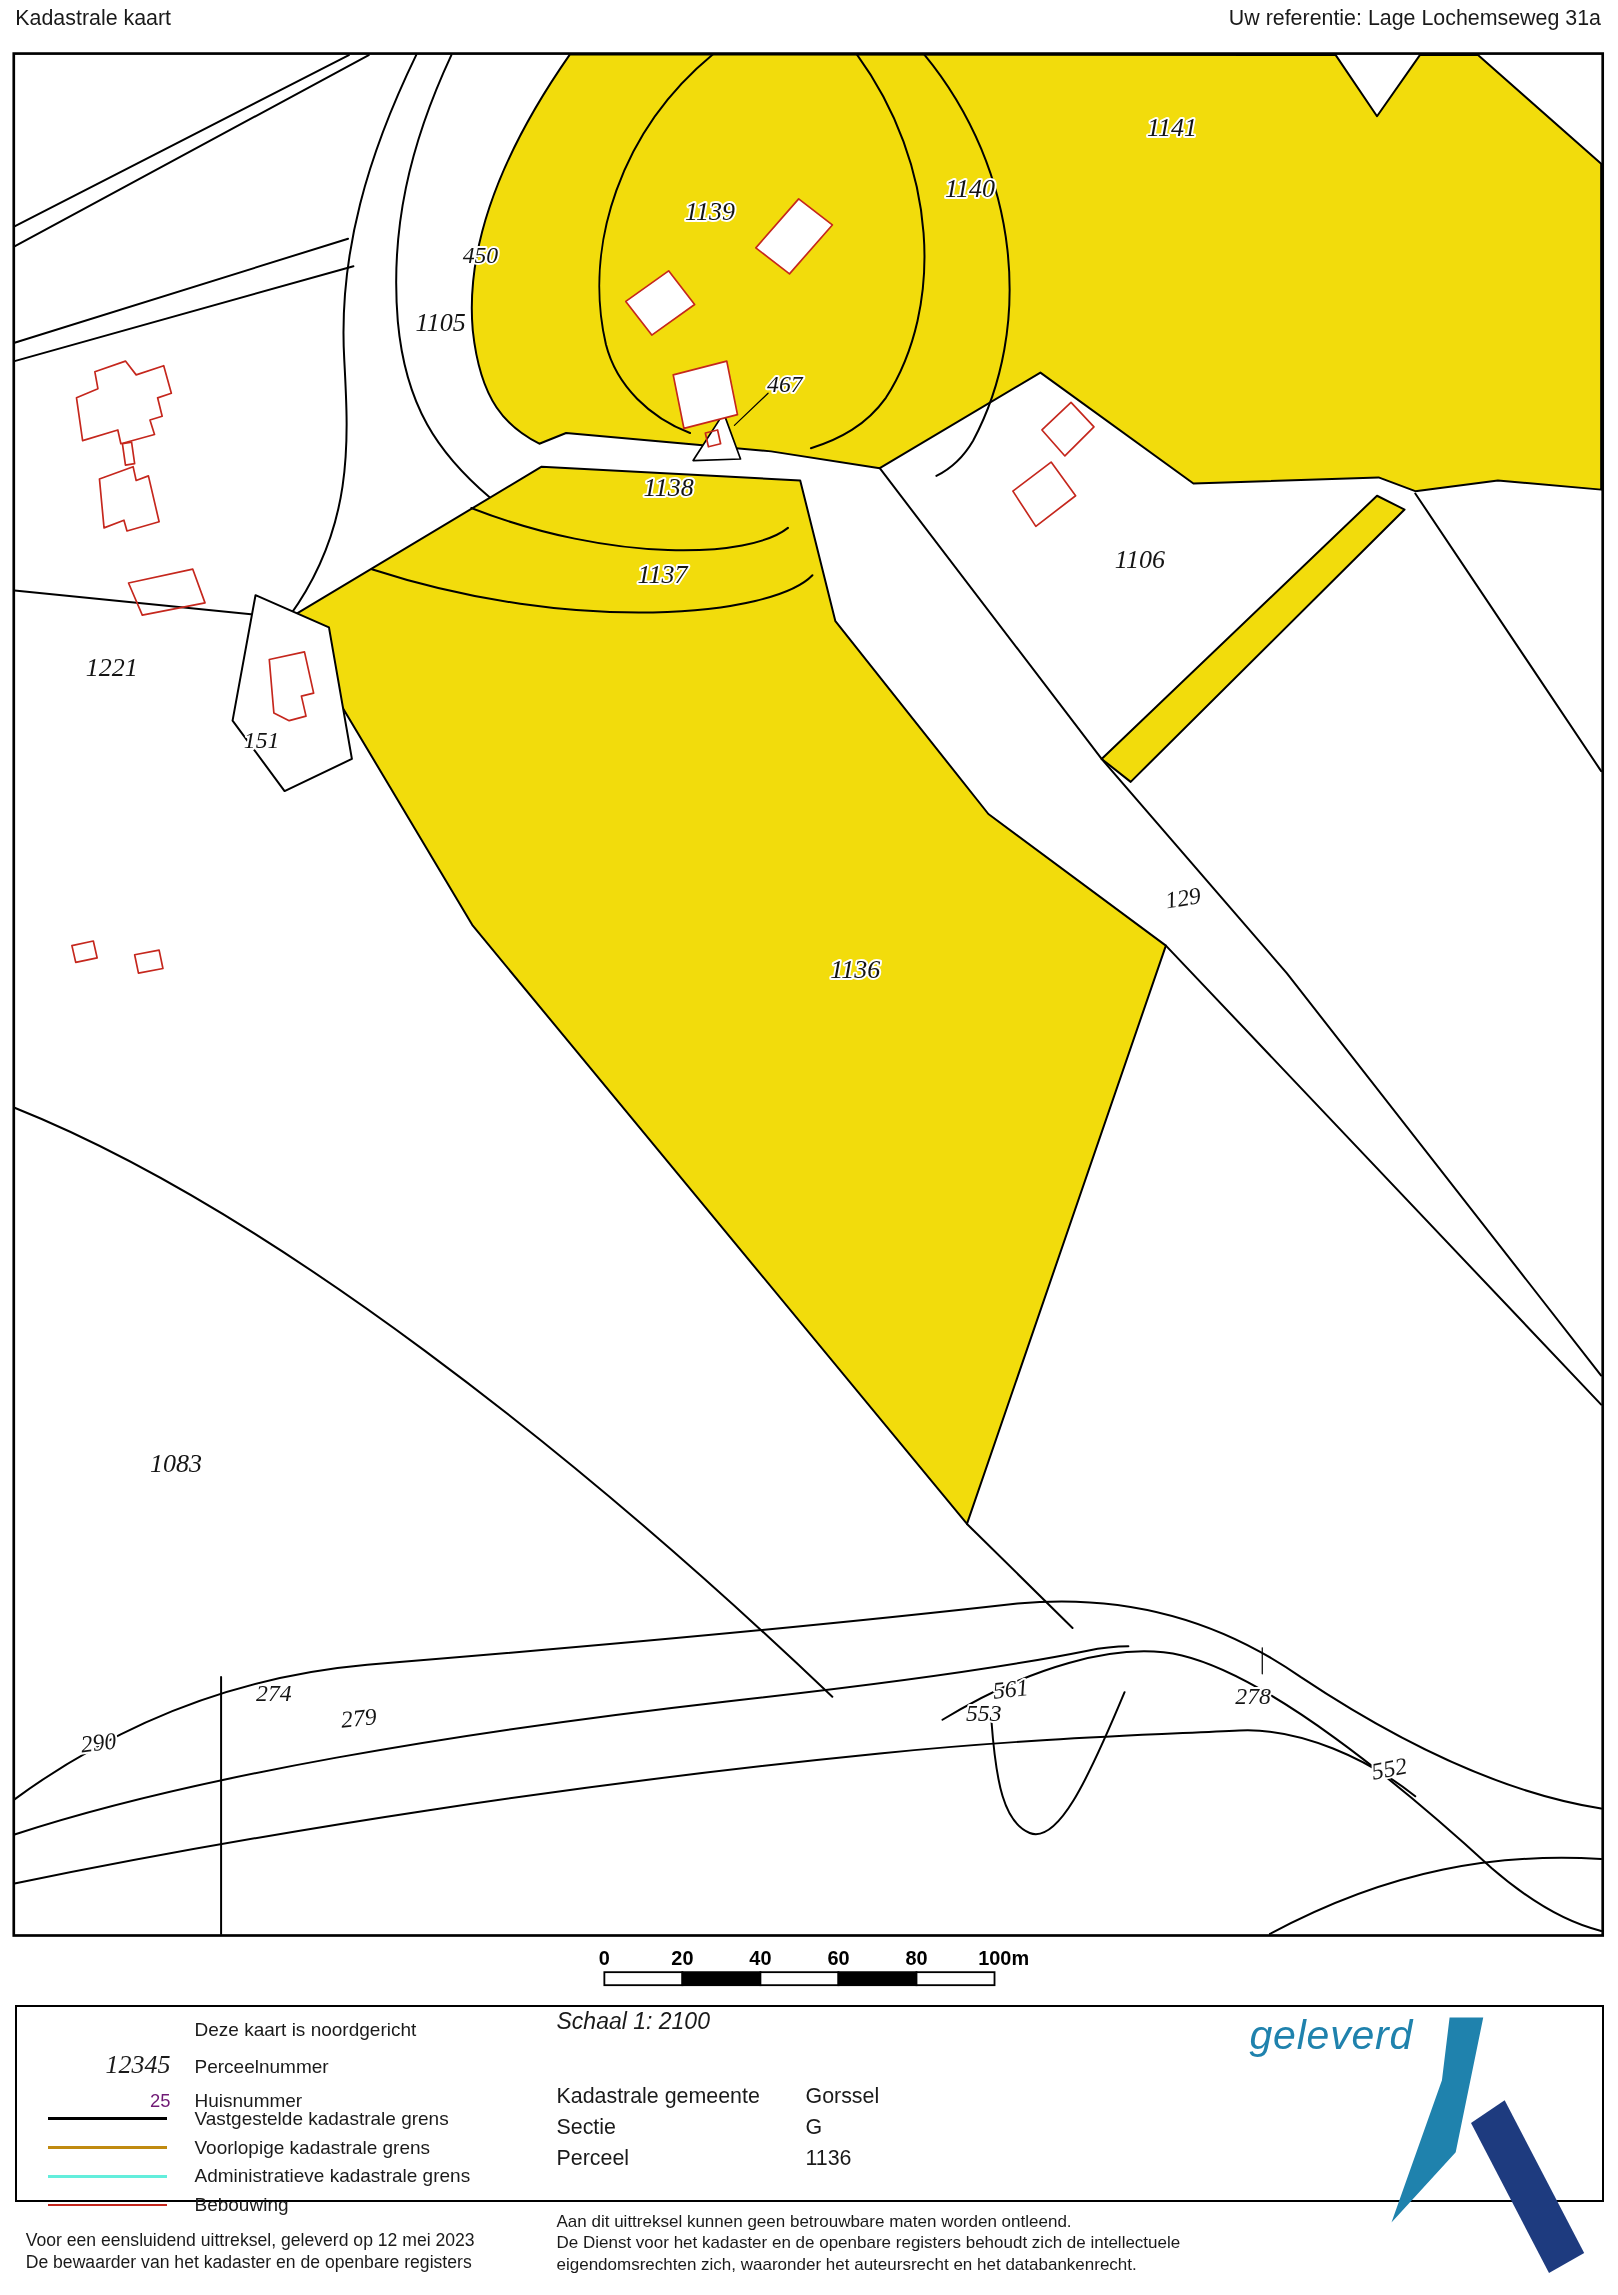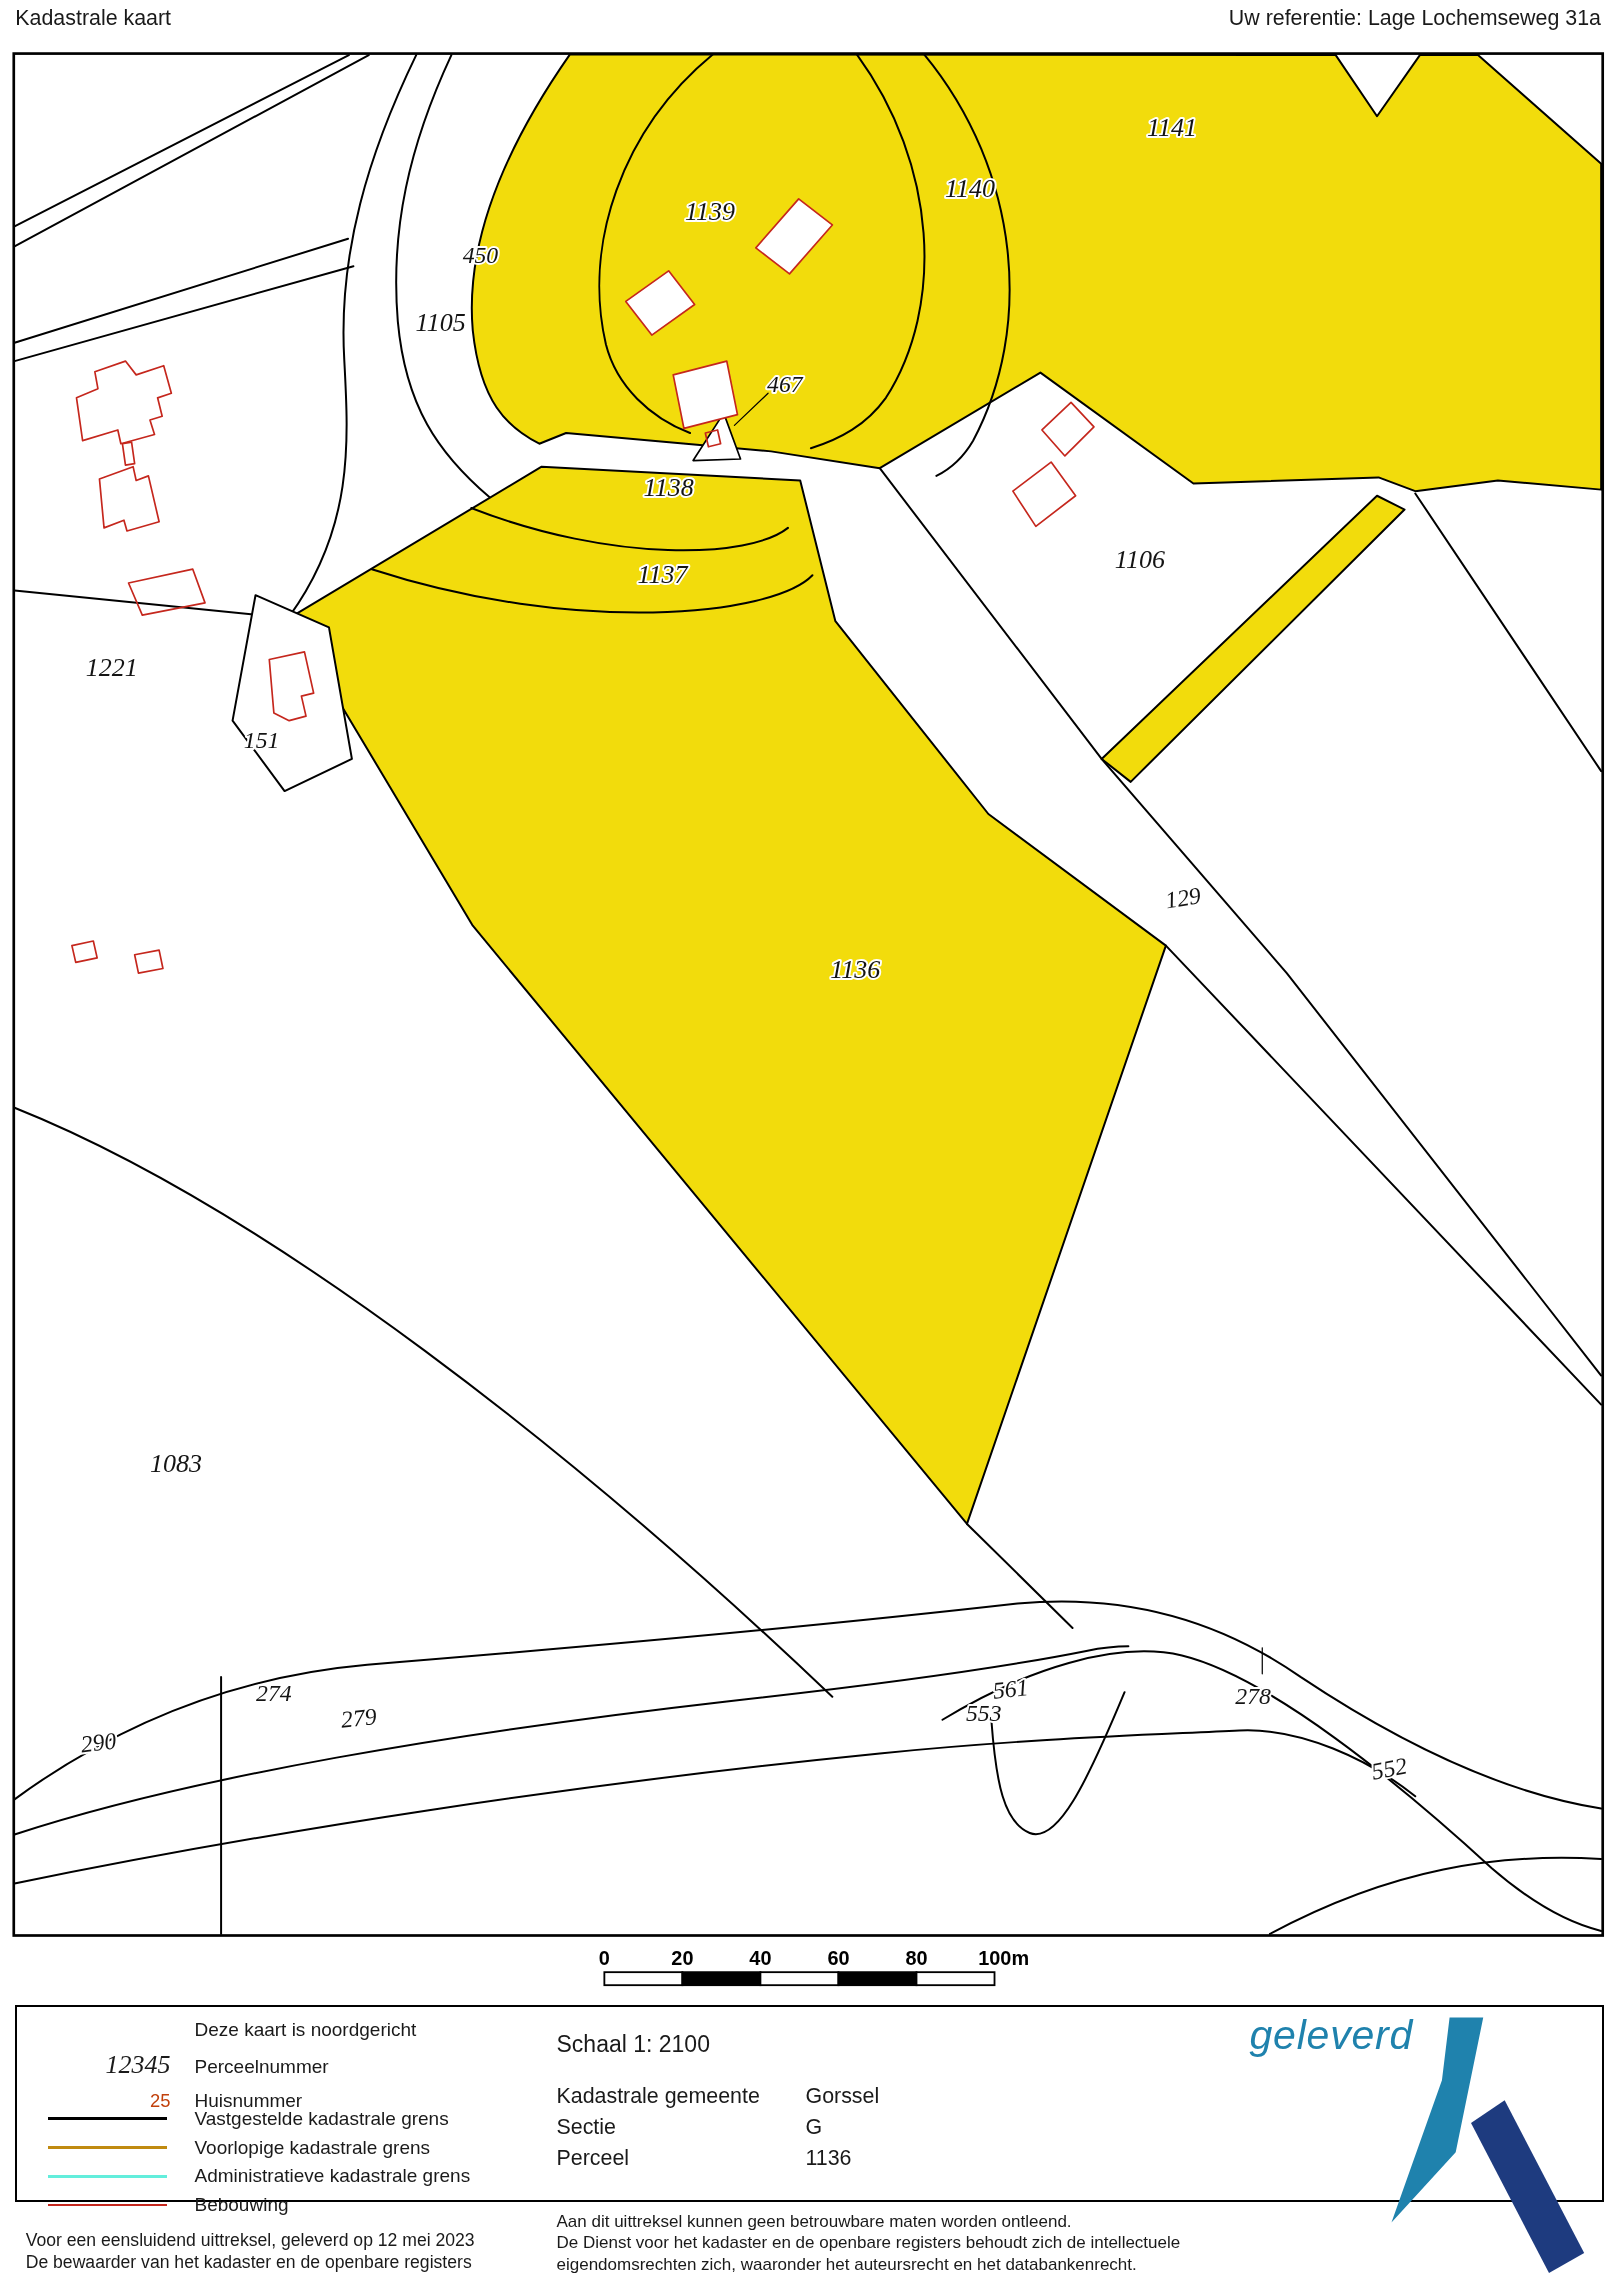--- a/index.html
+++ b/index.html
@@ -146,39 +146,39 @@
   </g>
 </svg>
 
 <div class="footer">
 
   <div class="fitem" style="left:178px;top:12.2px;">Deze kaart is noordgericht</div>
 
   <div class="legend-sym" style="left:70px;top:43px;font:italic 26px 'Liberation Serif',serif;">12345</div>
   <div class="fitem" style="left:178px;top:49px;">Perceelnummer</div>
 
-  <div class="legend-sym" style="left:70px;top:83px;font-size:18.4px;color:#c2410c;">25</div>
+  <div class="legend-sym" style="left:70px;top:83px;font-size:18.4px;color:#701a75;">25</div>
   <div class="fitem" style="left:178px;top:83px;">Huisnummer</div>
 
   <div class="leg-line" style="left:31px;top:110px;border-top-width:3.8px;border-top-color:#000000;"></div>
   <div class="fitem" style="left:178px;top:101px;">Vastgestelde kadastrale grens</div>
 
   <div class="leg-line" style="left:31px;top:139px;border-top-width:3.1px;border-top-color:#C08A10;"></div>
   <div class="fitem" style="left:178px;top:130px;">Voorlopige kadastrale grens</div>
 
   <div class="leg-line" style="left:31px;top:168px;border-top-width:3.1px;border-top-color:#63EEDC;"></div>
   <div class="fitem" style="left:178px;top:158px;">Administratieve kadastrale grens</div>
 
   <div class="leg-line" style="left:31px;top:197px;border-top-width:2.3px;border-top-color:#C5271D;"></div>
   <div class="fitem" style="left:178px;top:187px;">Bebouwing</div>
 
   <div class="issued" style="left:9.2px;top:223px;">Voor een eensluidend uittreksel, geleverd op 12 mei 2023</div>
   <div class="issued" style="left:9.2px;top:245px;">De bewaarder van het kadaster en de openbare registers</div>
 
-  <div class="schaal" style="left:540px;top:24px;">Schaal 1: 2100</div>
+  <div class="schaal" style="left:540px;top:1px;font-style:italic;">Schaal 1: 2100</div>
 
   <div class="inforow-label" style="left:540px;top:77px;">Kadastrale gemeente</div>
   <div class="inforow-value" style="left:789px;top:77px;">Gorssel</div>
   <div class="inforow-label" style="left:540px;top:108px;">Sectie</div>
   <div class="inforow-value" style="left:789px;top:108px;">G</div>
   <div class="inforow-label" style="left:540px;top:139px;">Perceel</div>
   <div class="inforow-value" style="left:789px;top:139px;">1136</div>
 
   <div class="disc" style="left:540px;top:205px;">Aan dit uittreksel kunnen geen betrouwbare maten worden ontleend.</div>
   <div class="disc" style="left:540px;top:226px;">De Dienst voor het kadaster en de openbare registers behoudt zich de intellectuele</div>

